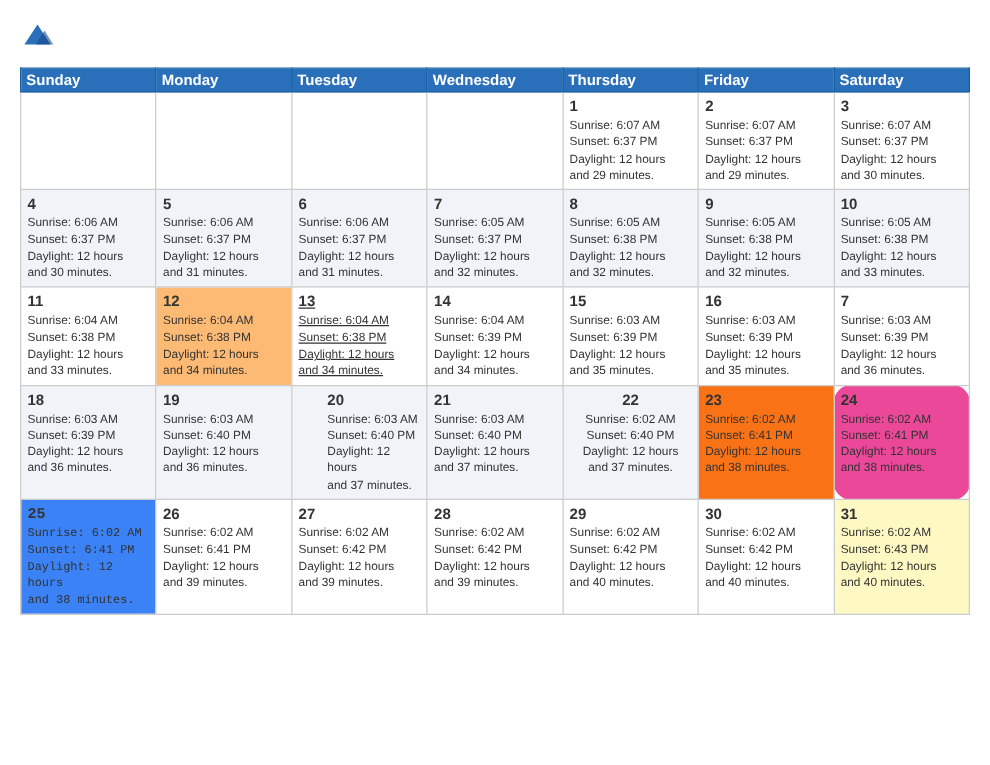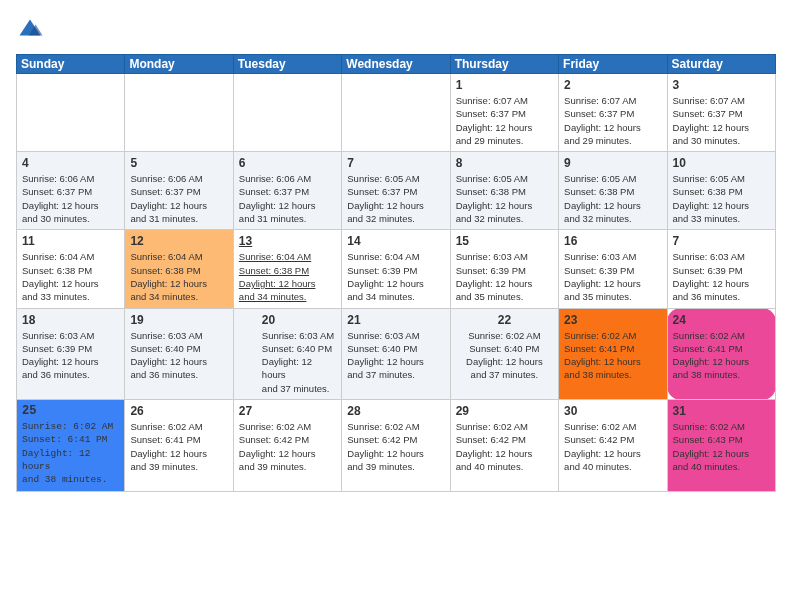--- a/index.html
+++ b/index.html
@@ -333,21 +333,21 @@
 Daylight: 12 hours
 and 40 minutes.</div>
         </td>
         <td style="background: rgb(255, 255, 255);">
           <span class="day-number">30</span>
           <div class="day-info" style="white-space: pre-line;">Sunrise: 6:02 AM
 Sunset: 6:42 PM
 Daylight: 12 hours
 and 40 minutes.</div>
         </td>
-        <td style="background: #ec4899;">
+        <td style="background: #fef9c3;">
           <span class="day-number">31</span>
           <div class="day-info" style="white-space: pre-line;">Sunrise: 6:02 AM
 Sunset: 6:43 PM
 Daylight: 12 hours
 and 40 minutes.</div>
         </td>
       </tr>
     </tbody>
 </table>
 

